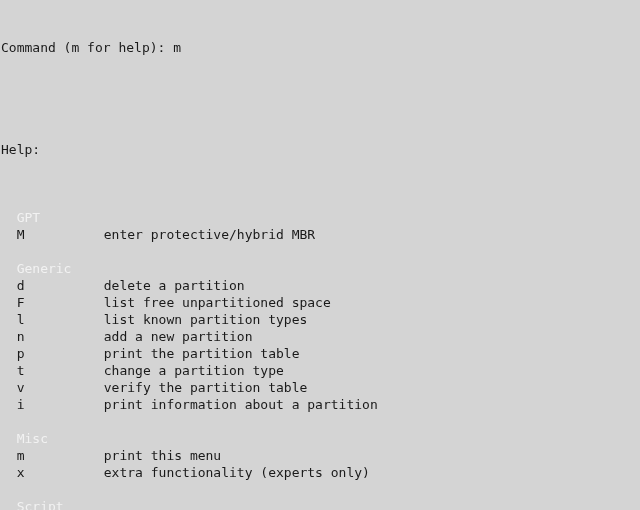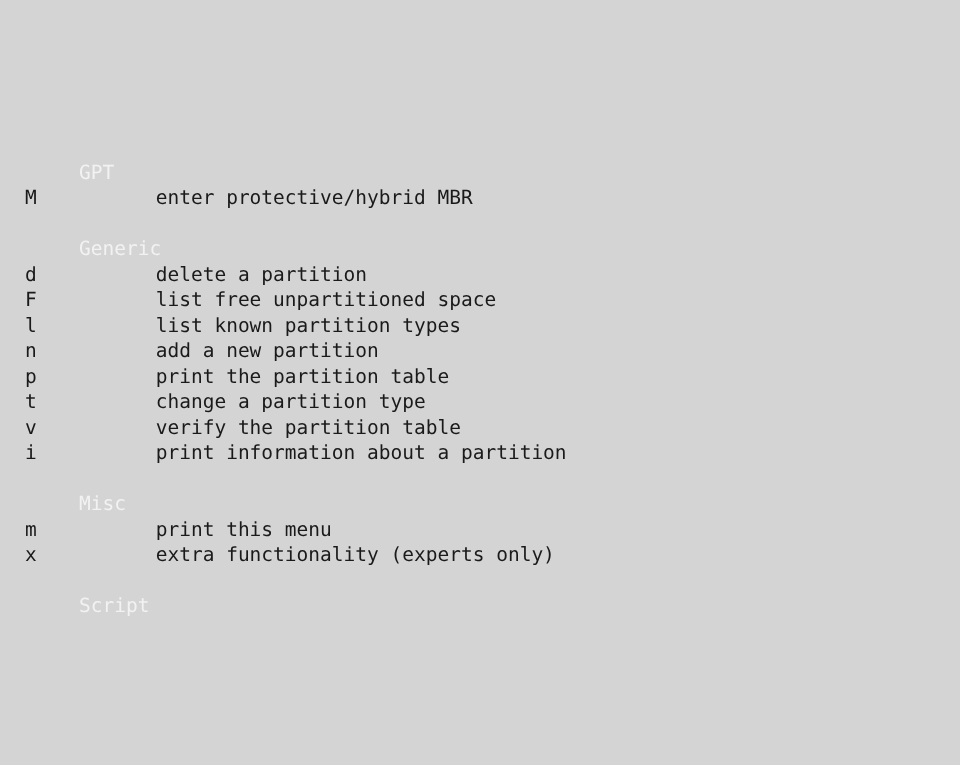--- a/index.html
+++ b/index.html
@@ -37,34 +37,35 @@
   .prompt-line {
     color: #1a1a1a;
   }
   .help-label {
     color: #1a1a1a;
   }
   .section-head {
     color: #f2f2f2;
     height: 17px;
     white-space: pre;
-    margin-left: 36px;
   }
   .cmd-line {
     color: #1a1a1a;
     height: 17px;
     white-space: pre;
   }
   .cmd-key {
     color: #1a1a1a;
   }
   .cmd-desc {
     color: #1a1a1a;
     margin-left: 48px;
   }
 </style>
 </head>
 <body>
 
 <div id="terminal">
+  <div class="line prompt-line">Command (m for help): m</div>
   <div class="blank"></div>
+  <div class="line help-label">Help:</div>
   <div id="sections-container"><div class="blank"></div><div class="section-head">  GPT</div><div class="cmd-line"><span>  </span><span class="cmd-key">M</span><span>    </span><span class="cmd-desc">enter protective/hybrid MBR</span></div><div class="blank"></div><div class="section-head">  Generic</div><div class="cmd-line"><span>  </span><span class="cmd-key">d</span><span>    </span><span class="cmd-desc">delete a partition</span></div><div class="cmd-line"><span>  </span><span class="cmd-key">F</span><span>    </span><span class="cmd-desc">list free unpartitioned space</span></div><div class="cmd-line"><span>  </span><span class="cmd-key">l</span><span>    </span><span class="cmd-desc">list known partition types</span></div><div class="cmd-line"><span>  </span><span class="cmd-key">n</span><span>    </span><span class="cmd-desc">add a new partition</span></div><div class="cmd-line"><span>  </span><span class="cmd-key">p</span><span>    </span><span class="cmd-desc">print the partition table</span></div><div class="cmd-line"><span>  </span><span class="cmd-key">t</span><span>    </span><span class="cmd-desc">change a partition type</span></div><div class="cmd-line"><span>  </span><span class="cmd-key">v</span><span>    </span><span class="cmd-desc">verify the partition table</span></div><div class="cmd-line"><span>  </span><span class="cmd-key">i</span><span>    </span><span class="cmd-desc">print information about a partition</span></div><div class="blank"></div><div class="section-head">  Misc</div><div class="cmd-line"><span>  </span><span class="cmd-key">m</span><span>    </span><span class="cmd-desc">print this menu</span></div><div class="cmd-line"><span>  </span><span class="cmd-key">x</span><span>    </span><span class="cmd-desc">extra functionality (experts only)</span></div><div class="blank"></div><div class="section-head">  Script</div></div>
 </div>
 
 </body></html>

